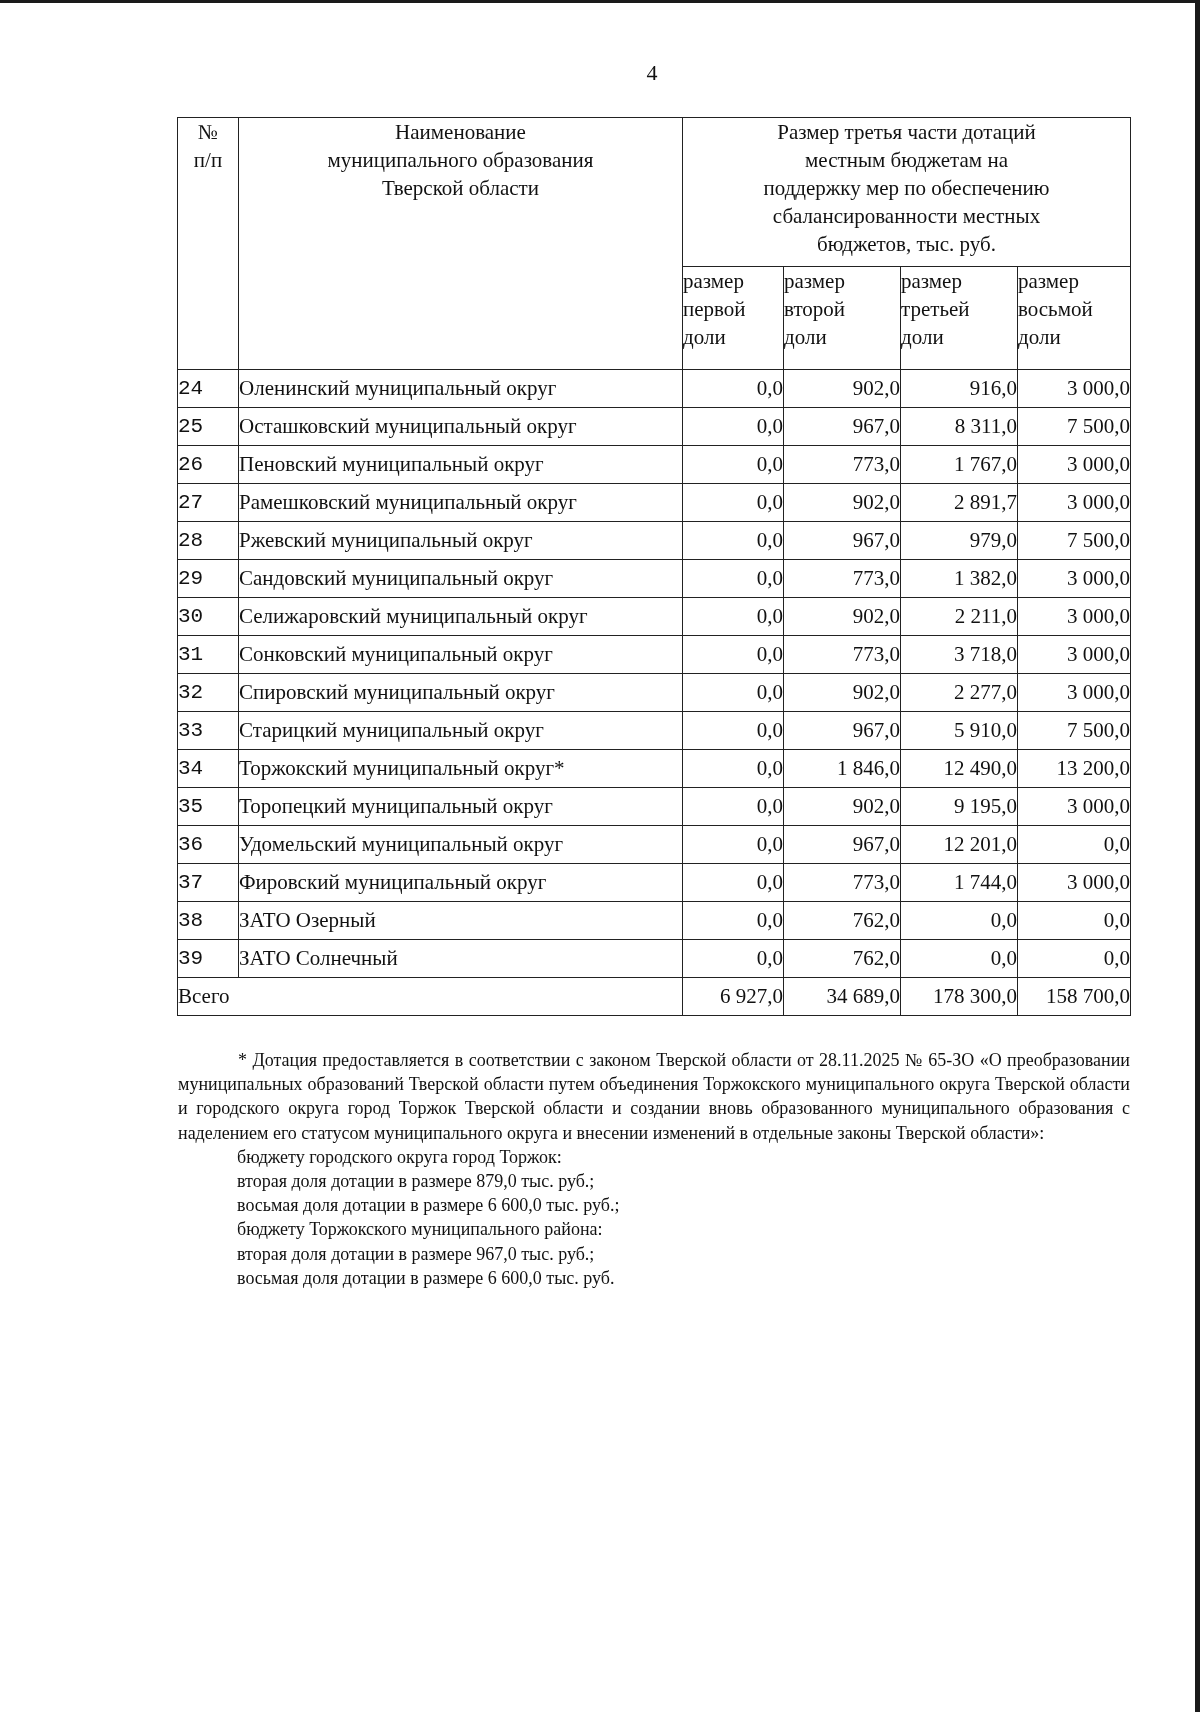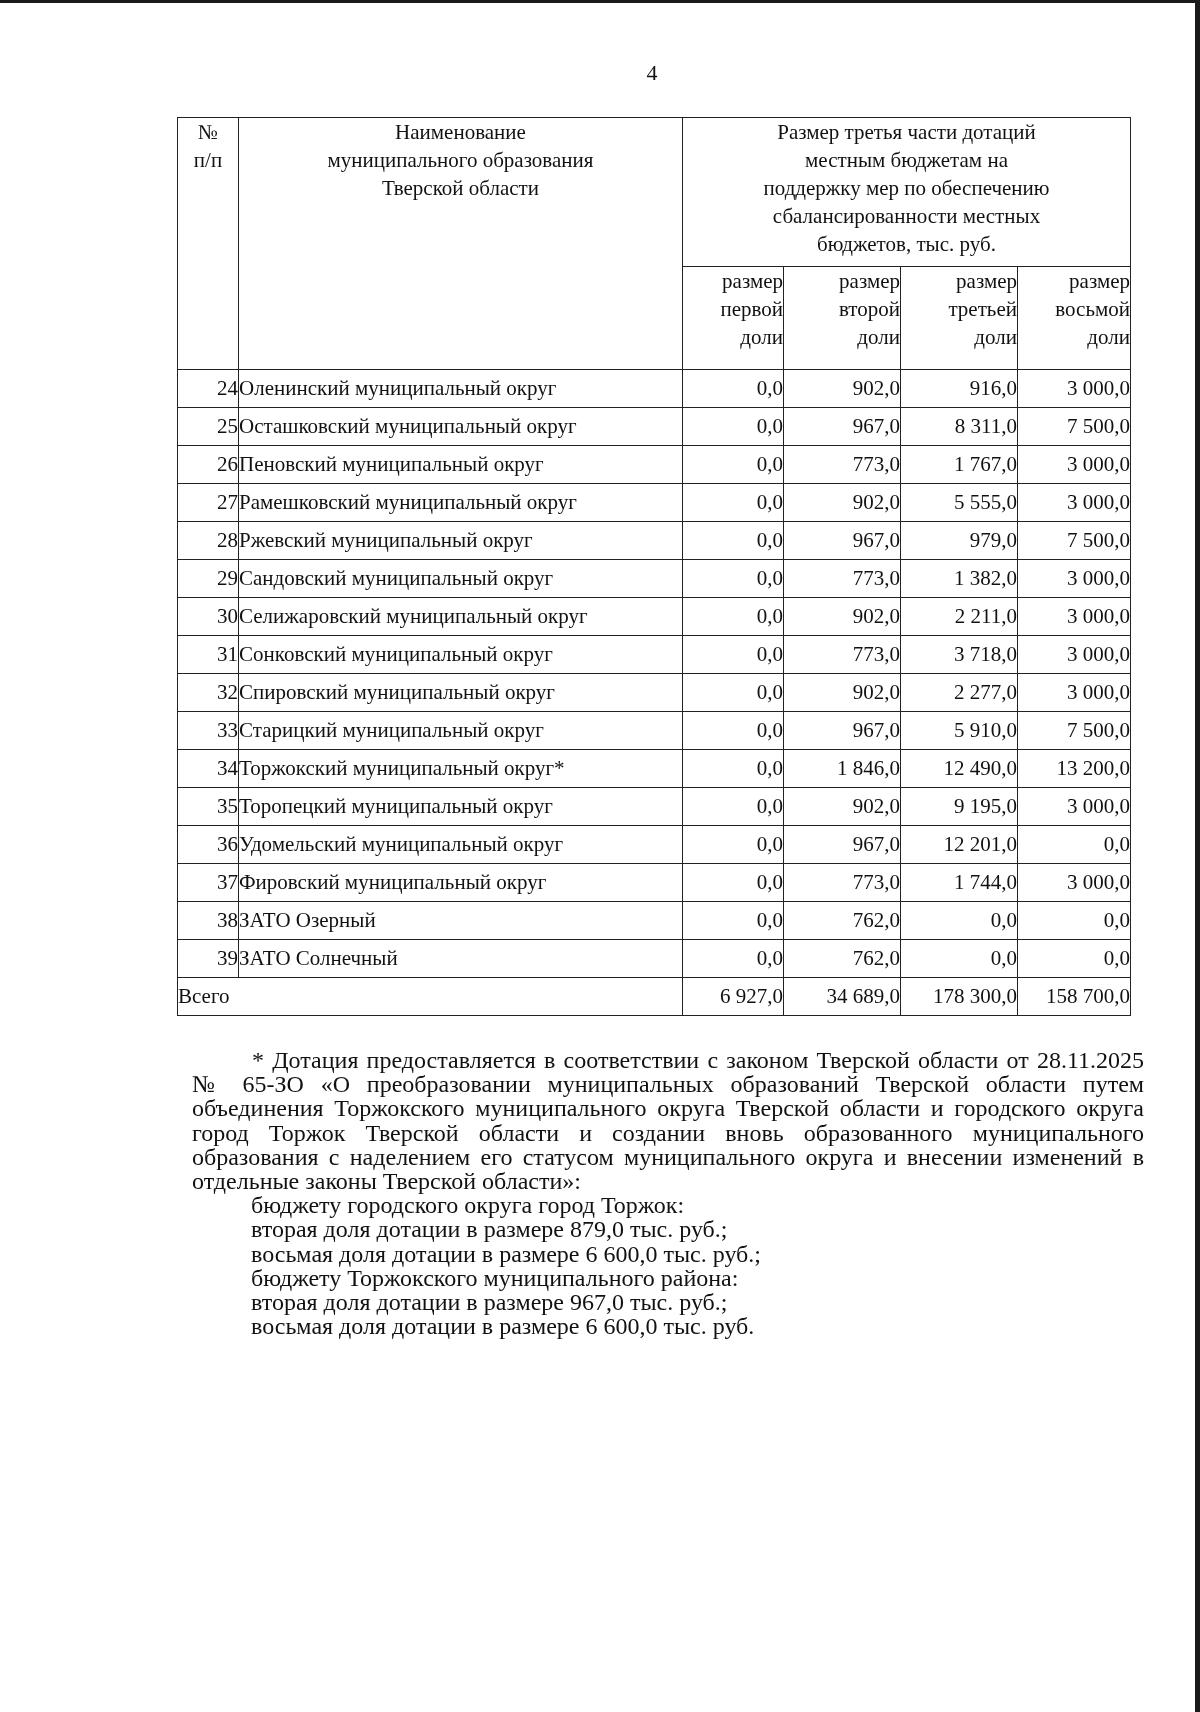--- a/index.html
+++ b/index.html
@@ -9,27 +9,27 @@
   }
   .scan-edge-top { position: absolute; left: 0; top: 0; width: 1200px; height: 3px; background: #1a1a1a; }
   .scan-edge-right { position: absolute; right: 0; top: 0; width: 5px; height: 1712px; background: #1a1a1a; }
   .page-number { position: absolute; left: 0; width: 1304px; top: 60px; text-align: center; font-size: 22px; }
   table.main {
     position: absolute; left: 177px; top: 117px; width: 953px;
     border-collapse: collapse; font-size: 21px; table-layout: fixed;
   }
   table.main td, table.main th { border: 1.5px solid #222; font-weight: normal; padding: 0; }
   .h-top th { height: 148px; vertical-align: top; line-height: 28px; padding-top: 5px; text-align: center; }
-  .h-sub th { height: 102px; vertical-align: top; line-height: 28px; padding-top: 6px; text-align: right; }
+  .h-sub th { height: 102px; vertical-align: top; line-height: 28px; padding-top: 6px; text-align: left; }
   tr.data td { height: 37px; line-height: 37px; }
-  td.num { text-align: right; }
+  td.num { text-align: left; font-family: Liberation Mono, monospace; }
   td.name { text-align: left; padding-left: 12px; white-space: nowrap; }
   td.val { text-align: right; padding-right: 6px; white-space: nowrap; }
   td.total-label { text-align: left; padding-left: 8px; }
-  .footnote { position: absolute; left: 192px; width: 952px; top: 1048px; font-size: 24px; line-height: 24.2px; text-align: justify; }
+  .footnote { position: absolute; left: 178px; width: 952px; top: 1048px; font-size: 18px; line-height: 24.2px; text-align: justify; }
   .footnote .p { text-indent: 60px; }
   .footnote .ind { padding-left: 59px; }
 </style>
 </head>
 <body>
 
 <div class="scan-edge-top"></div>
 <div class="scan-edge-right"></div>
 
 <div class="page-number">4</div>
@@ -108,21 +108,21 @@
         <td class="val">0,0</td>
         <td class="val">773,0</td>
         <td class="val">1 767,0</td>
         <td class="val">3 000,0</td>
       </tr>
     <tr class="data">
         <td class="num">27</td>
         <td class="name">Рамешковский муниципальный округ</td>
         <td class="val">0,0</td>
         <td class="val">902,0</td>
-        <td class="val">5 555,0</td>
+        <td class="val">2 891,7</td>
         <td class="val">3 000,0</td>
       </tr>
     <tr class="data">
         <td class="num">28</td>
         <td class="name">Ржевский муниципальный округ</td>
         <td class="val">0,0</td>
         <td class="val">967,0</td>
         <td class="val">979,0</td>
         <td class="val">7 500,0</td>
       </tr>

